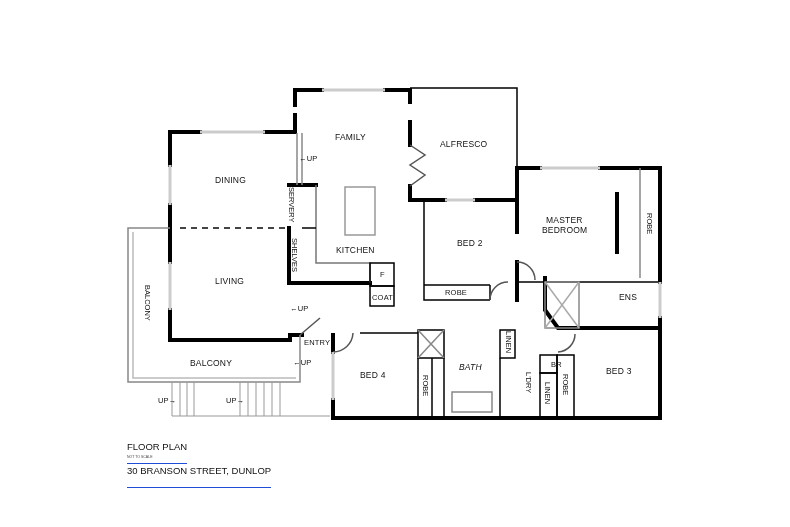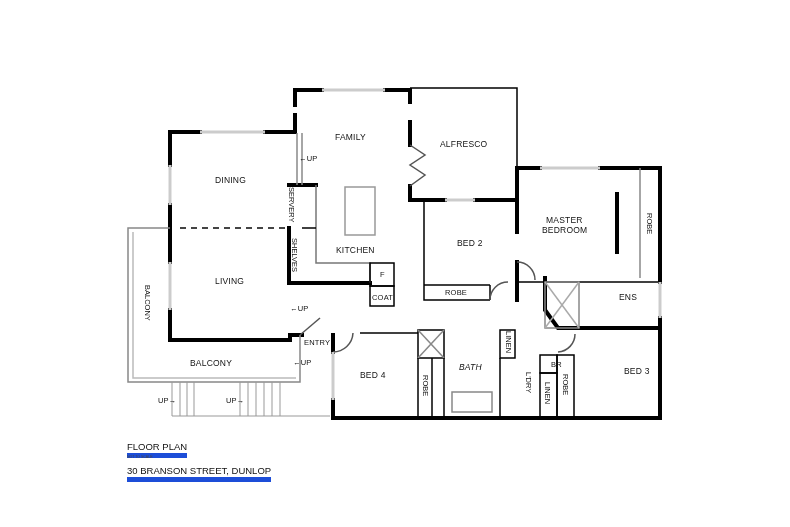--- a/index.html
+++ b/index.html
@@ -1,21 +1,21 @@
 <!DOCTYPE html>
 <html><head>
 <meta charset="utf-8">
 <style>
   html,body{margin:0;padding:0;background:#ffffff;}
   body{width:790px;height:527px;position:relative;overflow:hidden;font-family:"Liberation Sans",sans-serif;color:#111;}
   svg{position:absolute;left:0;top:0;}
   .lbl{position:absolute;font-size:8.5px;letter-spacing:0.2px;white-space:nowrap;color:#111;}
   .vlbl{position:absolute;font-size:7.5px;writing-mode:vertical-rl;white-space:nowrap;color:#111;}
   .sm{font-size:7.5px;}
-  .title{position:absolute;font-size:9.5px;border-bottom:5px solid #1d4ed8;padding-bottom:1px;white-space:nowrap;}
+  .title{position:absolute;font-size:9.5px;border-bottom:1px solid #1d4ed8;padding-bottom:11px;white-space:nowrap;}
   .note{position:absolute;font-size:3.5px;color:#444;white-space:nowrap;}
 </style>
 </head>
 <body>
 
 <svg width="790" height="527" viewBox="0 0 790 527">
   <g fill="none" stroke="#000" stroke-width="4" stroke-linecap="square">
 
     <polyline points="170,165 170,132 200,132"></polyline>
     <polyline points="265,132 295,132 295,115"></polyline>
@@ -148,21 +148,21 @@
 <div class="vlbl" style="left:645px;top:213px;">ROBE</div>
 <div class="lbl" style="left:607px;top:292px;margin-left:12px;">ENS</div>
 <div class="lbl" style="left:360px;top:370px;">BED 4</div>
 <div class="vlbl" style="left:421px;top:375px;">ROBE</div>
 <div class="lbl" style="left:459px;top:362px;font-style:italic;">BATH</div>
 <div class="vlbl" style="left:504px;top:331px;">LINEN</div>
 <div class="vlbl" style="left:524px;top:372px;">L'DRY</div>
 <div class="lbl sm" style="left:543px;top:360px;margin-left:8px;">BR</div>
 <div class="vlbl" style="left:543px;top:382px;">LINEN</div>
 <div class="vlbl" style="left:561px;top:374px;">ROBE</div>
-<div class="lbl" style="left:624px;top:366px;">BED 3</div>
+<div class="lbl" style="left:606px;top:366px;">BED 3</div>
 
 <div class="lbl sm" style="left:299px;top:154px;">←<span>UP</span></div>
 <div class="lbl sm" style="left:290px;top:304px;">←<span>UP</span></div>
 <div class="lbl sm" style="left:293px;top:358px;">←<span>UP</span></div>
 <div class="lbl sm" style="left:158px;top:396px;"><span>UP</span>→</div>
 <div class="lbl sm" style="left:226px;top:396px;"><span>UP</span>→</div>
 
 <div class="title" style="left:127px;top:441px;">FLOOR PLAN</div>
 <div class="note" style="left:127px;top:455px;">NOT TO SCALE</div>
 <div class="title" style="left:127px;top:465px;">30 BRANSON STREET, DUNLOP</div>

